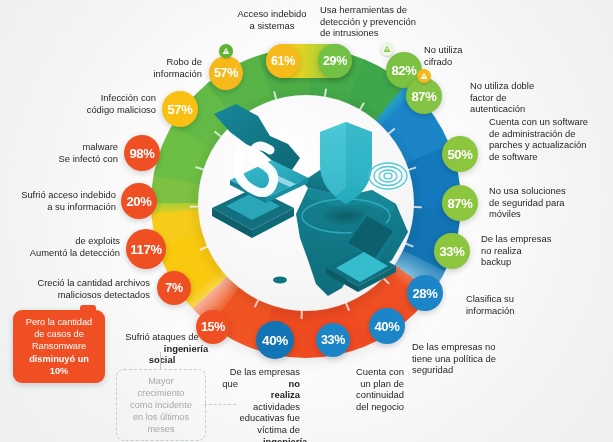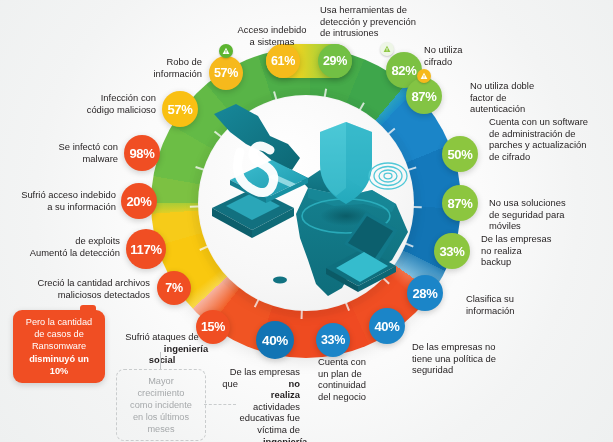--- a/index.html
+++ b/index.html
@@ -357,21 +357,21 @@
   <div class="lbl r" style="left:20px;top:92px;width:136px;">
     <div>Infección con</div>
     <div>código malicioso</div>
   </div>
 
   <div class="lbl r" style="left:80px;top:50px;width:122px;margin-top:6px;">
     <div>Robo de</div>
     <div>información</div>
   </div>
 
-  <div class="lbl c" style="left:210px;top:8px;width:124px;margin-top:16px;">
+  <div class="lbl c" style="left:210px;top:8px;width:124px;">
     <div>Acceso indebido</div>
     <div>a sistemas</div>
   </div>
 
   <div class="lbl l" style="left:320px;top:4px;width:140px;">
     <div>Usa herramientas de</div>
     <div>detección y prevención</div>
     <div>de intrusiones</div>
   </div>
 
@@ -383,24 +383,24 @@
   <div class="lbl l" style="left:470px;top:80px;width:120px;">
     <div>No utiliza doble</div>
     <div>factor de</div>
     <div>autenticación</div>
   </div>
 
   <div class="lbl l" style="left:489px;top:116px;width:124px;">
     <div>Cuenta con un software</div>
     <div>de administración de</div>
     <div>parches y actualización</div>
-    <div>de cifrado</div>
-  </div>
-
-  <div class="lbl l" style="left:489px;top:197px;width:120px;">
+    <div>de software</div>
+  </div>
+
+  <div class="lbl l" style="left:489px;top:185px;width:120px;">
     <div>No usa soluciones</div>
     <div>de seguridad para</div>
     <div>móviles</div>
   </div>
 
   <div class="lbl l" style="left:481px;top:233px;width:120px;">
     <div>De las empresas</div>
     <div>no realiza</div>
     <div>backup</div>
   </div>
@@ -409,21 +409,21 @@
     <div>Clasifica su</div>
     <div>información</div>
   </div>
 
   <div class="lbl l" style="left:412px;top:341px;width:124px;">
     <div>De las empresas no</div>
     <div>tiene una política de</div>
     <div>seguridad</div>
   </div>
 
-  <div class="lbl l" style="left:318px;top:356px;width:86px;">
+  <div class="lbl l" style="left:318px;top:366px;width:86px;text-align:right;">
     <div>Cuenta con</div>
     <div>un plan de</div>
     <div>continuidad</div>
     <div>del negocio</div>
   </div>
 
   <div class="lbl r" style="left:215px;top:366px;width:85px;">
     <div>De las empresas</div>
     <div><span>que </span><b>no realiza</b></div>
     <div>actividades</div>
@@ -446,22 +446,22 @@
     <div>de exploits</div>
     <div>Aumentó la detección</div>
   </div>
 
   <div class="lbl r" style="left:2px;top:189px;width:114px;">
     <div>Sufrió acceso indebido</div>
     <div>a su información</div>
   </div>
 
   <div class="lbl r" style="left:24px;top:141px;width:94px;">
+    <div>malware</div>
     <div>Se infectó con</div>
-    <div>malware</div>
   </div>
 
   <div class="callout-orange">
     <div class="in">
       <div>Pero la cantidad</div>
       <div>de casos de</div>
       <div>Ransomware</div>
       <div><b>disminuyó un</b></div>
       <div><b>10%</b></div>
     </div>

